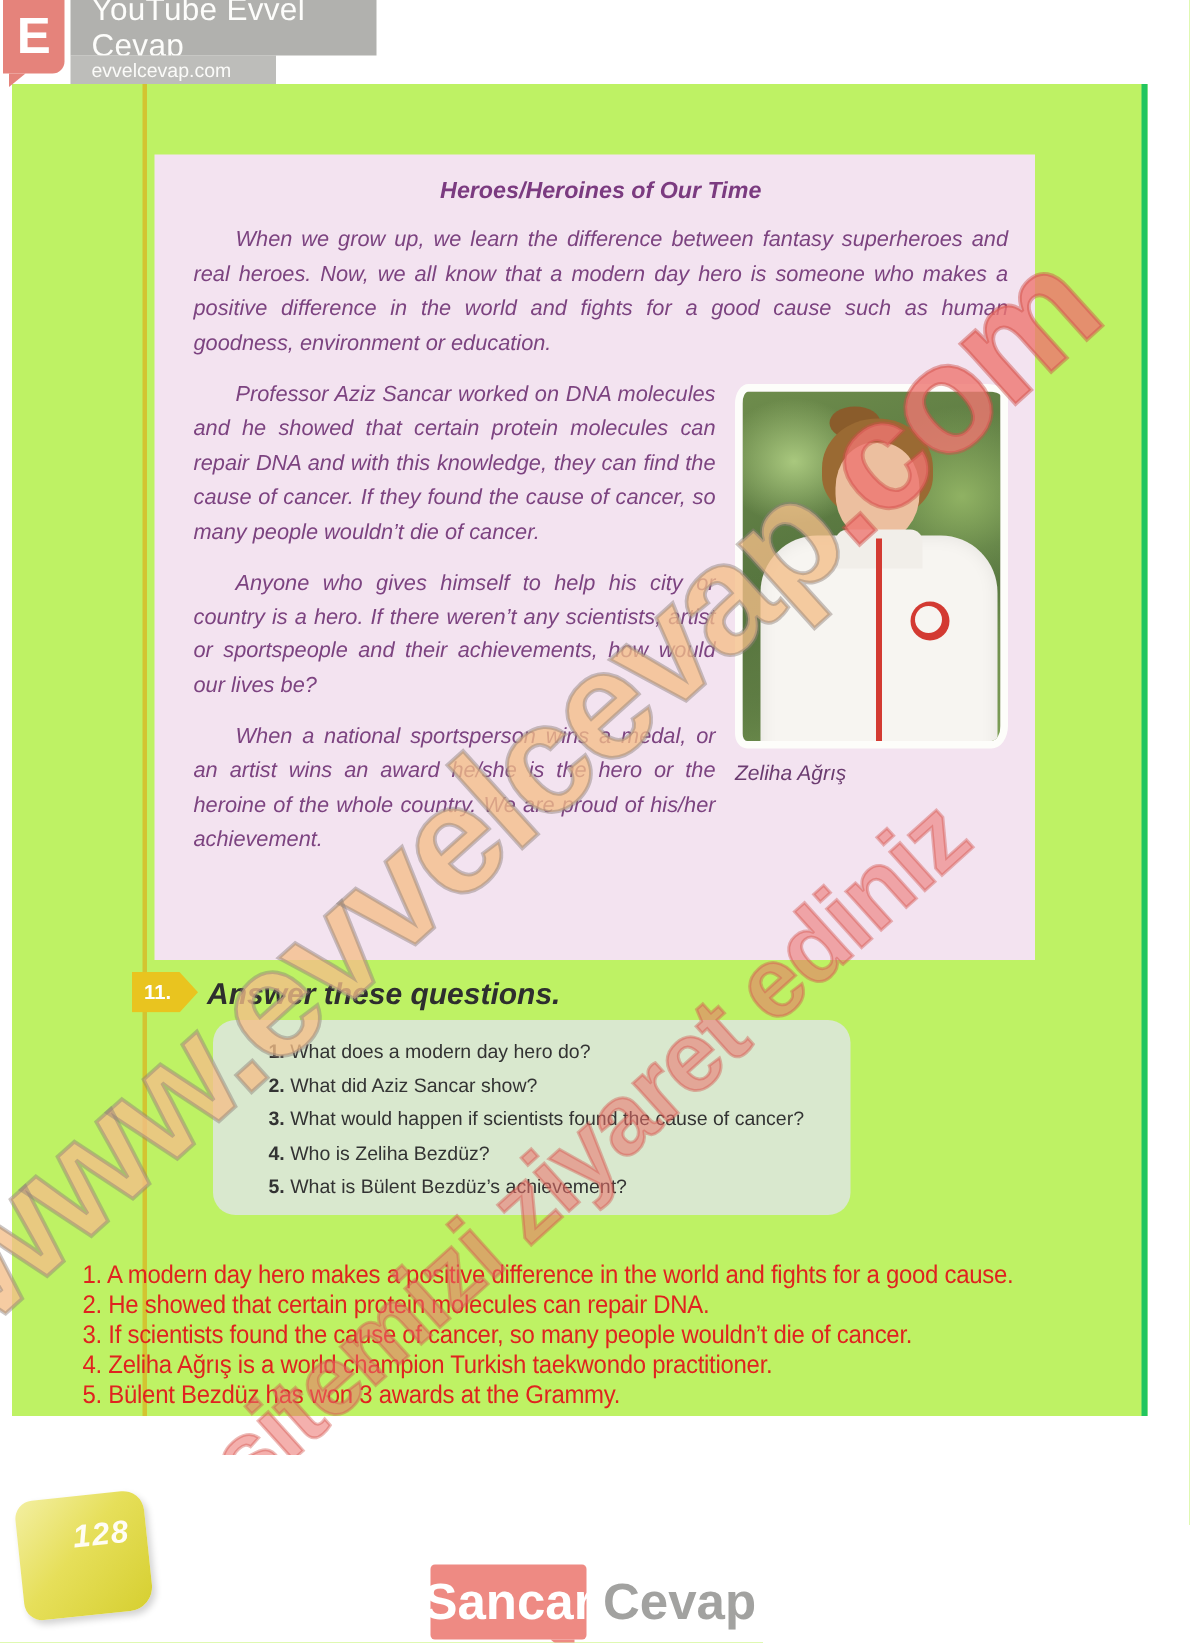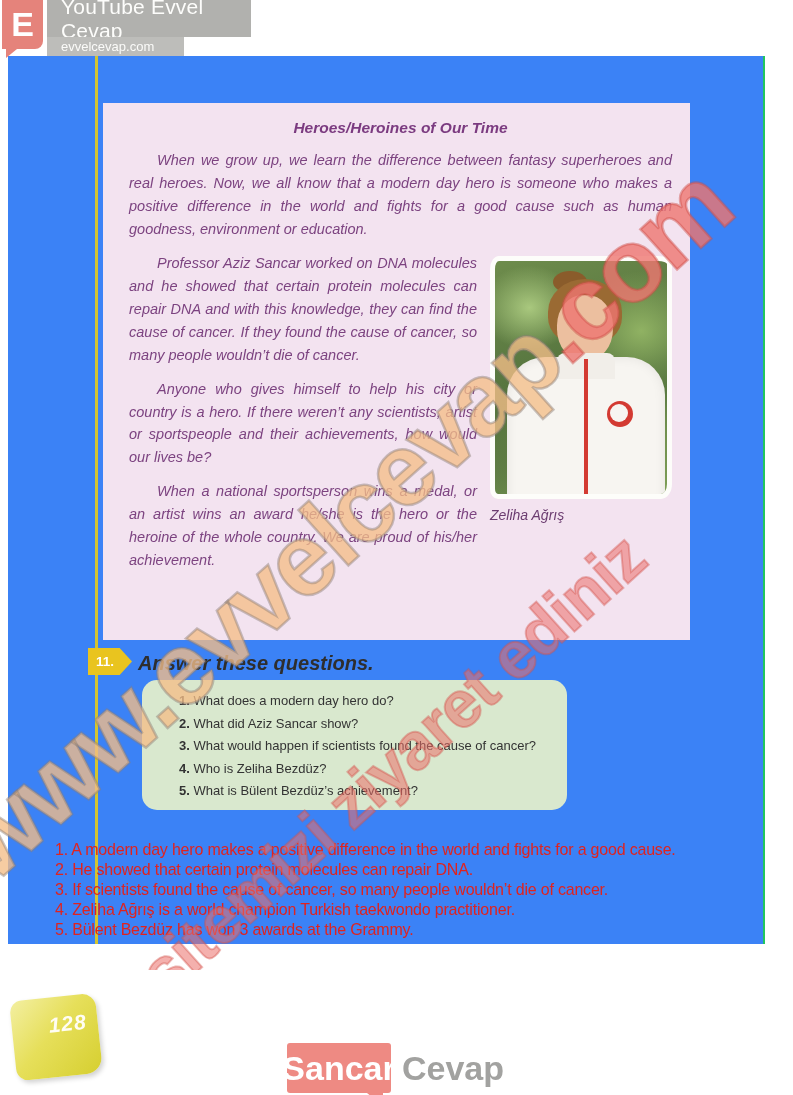--- a/index.html
+++ b/index.html
@@ -29,21 +29,21 @@
     display:flex; align-items:center; justify-content:center;
     color:#fff; font-size:34px; font-weight:bold; z-index:3;
   }
   .site-logo:after {
     content:""; position:absolute; left:4px; bottom:-9px;
     border-left:11px solid #e5837b; border-bottom:9px solid transparent;
   }
   
   .page {
     position:absolute; left:8px; top:56px; width:757px; height:888px;
-    background:#3b82f6; border-right:2px solid #22c55e;
+    background:#bef264; border-right:4px solid #22c55e;
   }
   .yellow-line {
     position:absolute; left:87px; top:0; width:3px; height:100%;
     background:#d3c431;
   }
   
   .panel {
     position:absolute; left:95px; top:47px; width:587px; height:537px;
     background:#f3e3f0; padding:13px 18px 0 26px; overflow:hidden;
     color:#7c4380; font-style:italic; font-size:14.5px; line-height:1.58;

